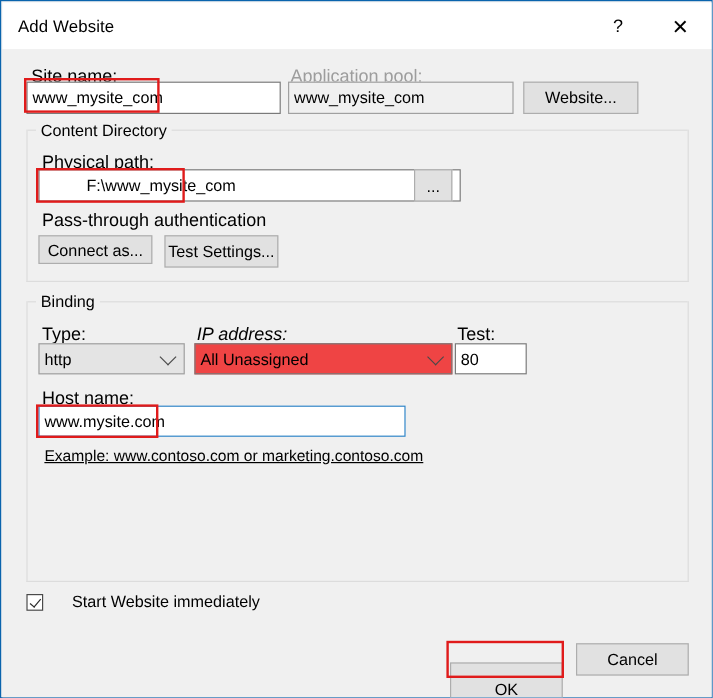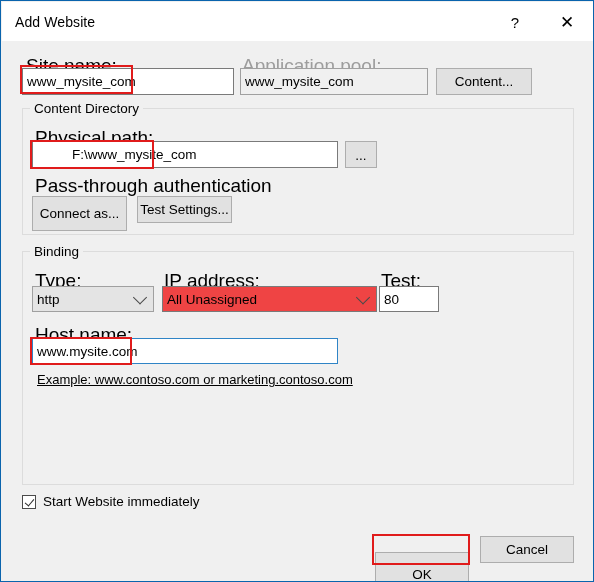--- a/index.html
+++ b/index.html
@@ -52,21 +52,21 @@
   
   .body {
     position: absolute;
     left: 1px; top: 40px;
     width: 592px; height: 541px;
     background: #f0f0f0;
   }
 
   .lbl {
     position: absolute;
-    font-size: 19px;
+    font-size: 15px;
     color: #000000;
     white-space: nowrap;
   }
   .lbl.dim { color: #9d9d9d; }
   .lbl.small { font-size: 13px; text-decoration: underline; }
 
   
   .tbox {
     position: absolute;
     box-sizing: border-box;
@@ -175,21 +175,21 @@
   .cbox::after {
     content: "";
     position: absolute;
     left: 4px; top: 1px;
     width: 4px; height: 8px;
     border-right: 1.6px solid #2b2b2b;
     border-bottom: 1.6px solid #2b2b2b;
     transform: rotate(40deg);
   }
   .cbox-label {
-    margin-left: 7px;
+    margin-left: 24px;
     font-size: 13.5px;
     color: #000000;
     white-space: nowrap;
   }
 
   
   .annot {
     position: absolute;
     box-sizing: border-box;
     border: 2px solid #e01b1b;
@@ -207,50 +207,50 @@
     <div class="title-btn close">✕</div>
   </div>
 
   <div class="body">
 
     <div class="lbl" style="left:24px; top:14px;">Site name:</div>
     <div class="tbox" style="left:20px; top:65px; width:212px; height:27px; transform:translateY(-38px);">www_mysite_com</div>
 
     <div class="lbl dim" style="left:240px; top:14px;">Application pool:</div>
     <div class="tbox disabled" style="left:238px; top:27px; width:188px; height:27px;">www_mysite_com</div>
-    <div class="btn" style="left:434px; top:27px; width:96px; height:27px;">Content...</div>
+    <div class="btn" style="left:434px; top:27px; width:96px; height:27px;">Website...</div>
 
     <div class="group" style="left:20px; top:67px; width:552px; height:127px;">
       <div class="gtop-left"></div>
       <div class="gtop-right" style="left:115px; right:0;"></div>
     </div>
     <div class="group-title" style="left:28px; top:60px;">Content Directory</div>
 
     <div class="lbl" style="left:33px; top:86px;">Physical path:</div>
-    <div class="tbox" style="left:30px; top:100px; width:306px; height:27px;padding-left:39px;">F:\www_mysite_com</div>
+    <div class="tbox" style="left:30px; top:100px; width:352px; height:27px;padding-left:39px;">F:\www_mysite_com</div>
     <div class="btn" style="left:343px; top:100px; width:32px; height:27px; align-items:flex-end; padding-bottom:4px;">...</div>
 
     <div class="lbl" style="left:33px; top:134px;">Pass-through authentication</div>
 
-    <div class="btn" style="left:30px; top:155px; width:95px; height:35px;">Connect as...</div>
+    <div class="btn" style="left:30px; top:155px; width:95px; height:24px;">Connect as...</div>
     <div class="btn" style="left:135px; top:155px; width:95px; height:27px;">Test Settings...</div>
 
     <div class="group" style="left:20px; top:210px; width:552px; height:234px;">
       <div class="gtop-left"></div>
       <div class="gtop-right" style="left:60px; right:0;"></div>
     </div>
     <div class="group-title" style="left:28px; top:203px;">Binding</div>
 
     <div class="lbl" style="left:33px; top:229px;">Type:</div>
     <div class="combo disabled" style="left:30px; top:245px; width:122px; height:26px;">
       <span>http</span>
       <span class="chev"></span>
     </div>
 
-    <div class="lbl" style="left:162px; top:229px;">IP address:</div>
+    <div class="lbl" style="left:162px; top:229px;font-style:italic;">IP address:</div>
     <div class="combo" style="left:160px; top:245px; width:215px; height:26px;">
       <span>All Unassigned</span>
       <span class="chev"></span>
     </div>
 
     <div class="lbl" style="left:379px; top:229px;">Test:</div>
     <div class="tbox" style="left:377px; top:245px; width:60px; height:26px;">80</div>
 
     <div class="lbl" style="left:33px; top:283px;">Host name:</div>
     <div class="tbox focused" style="left:30px; top:297px; width:306px; height:26px;">www.mysite.com</div>

